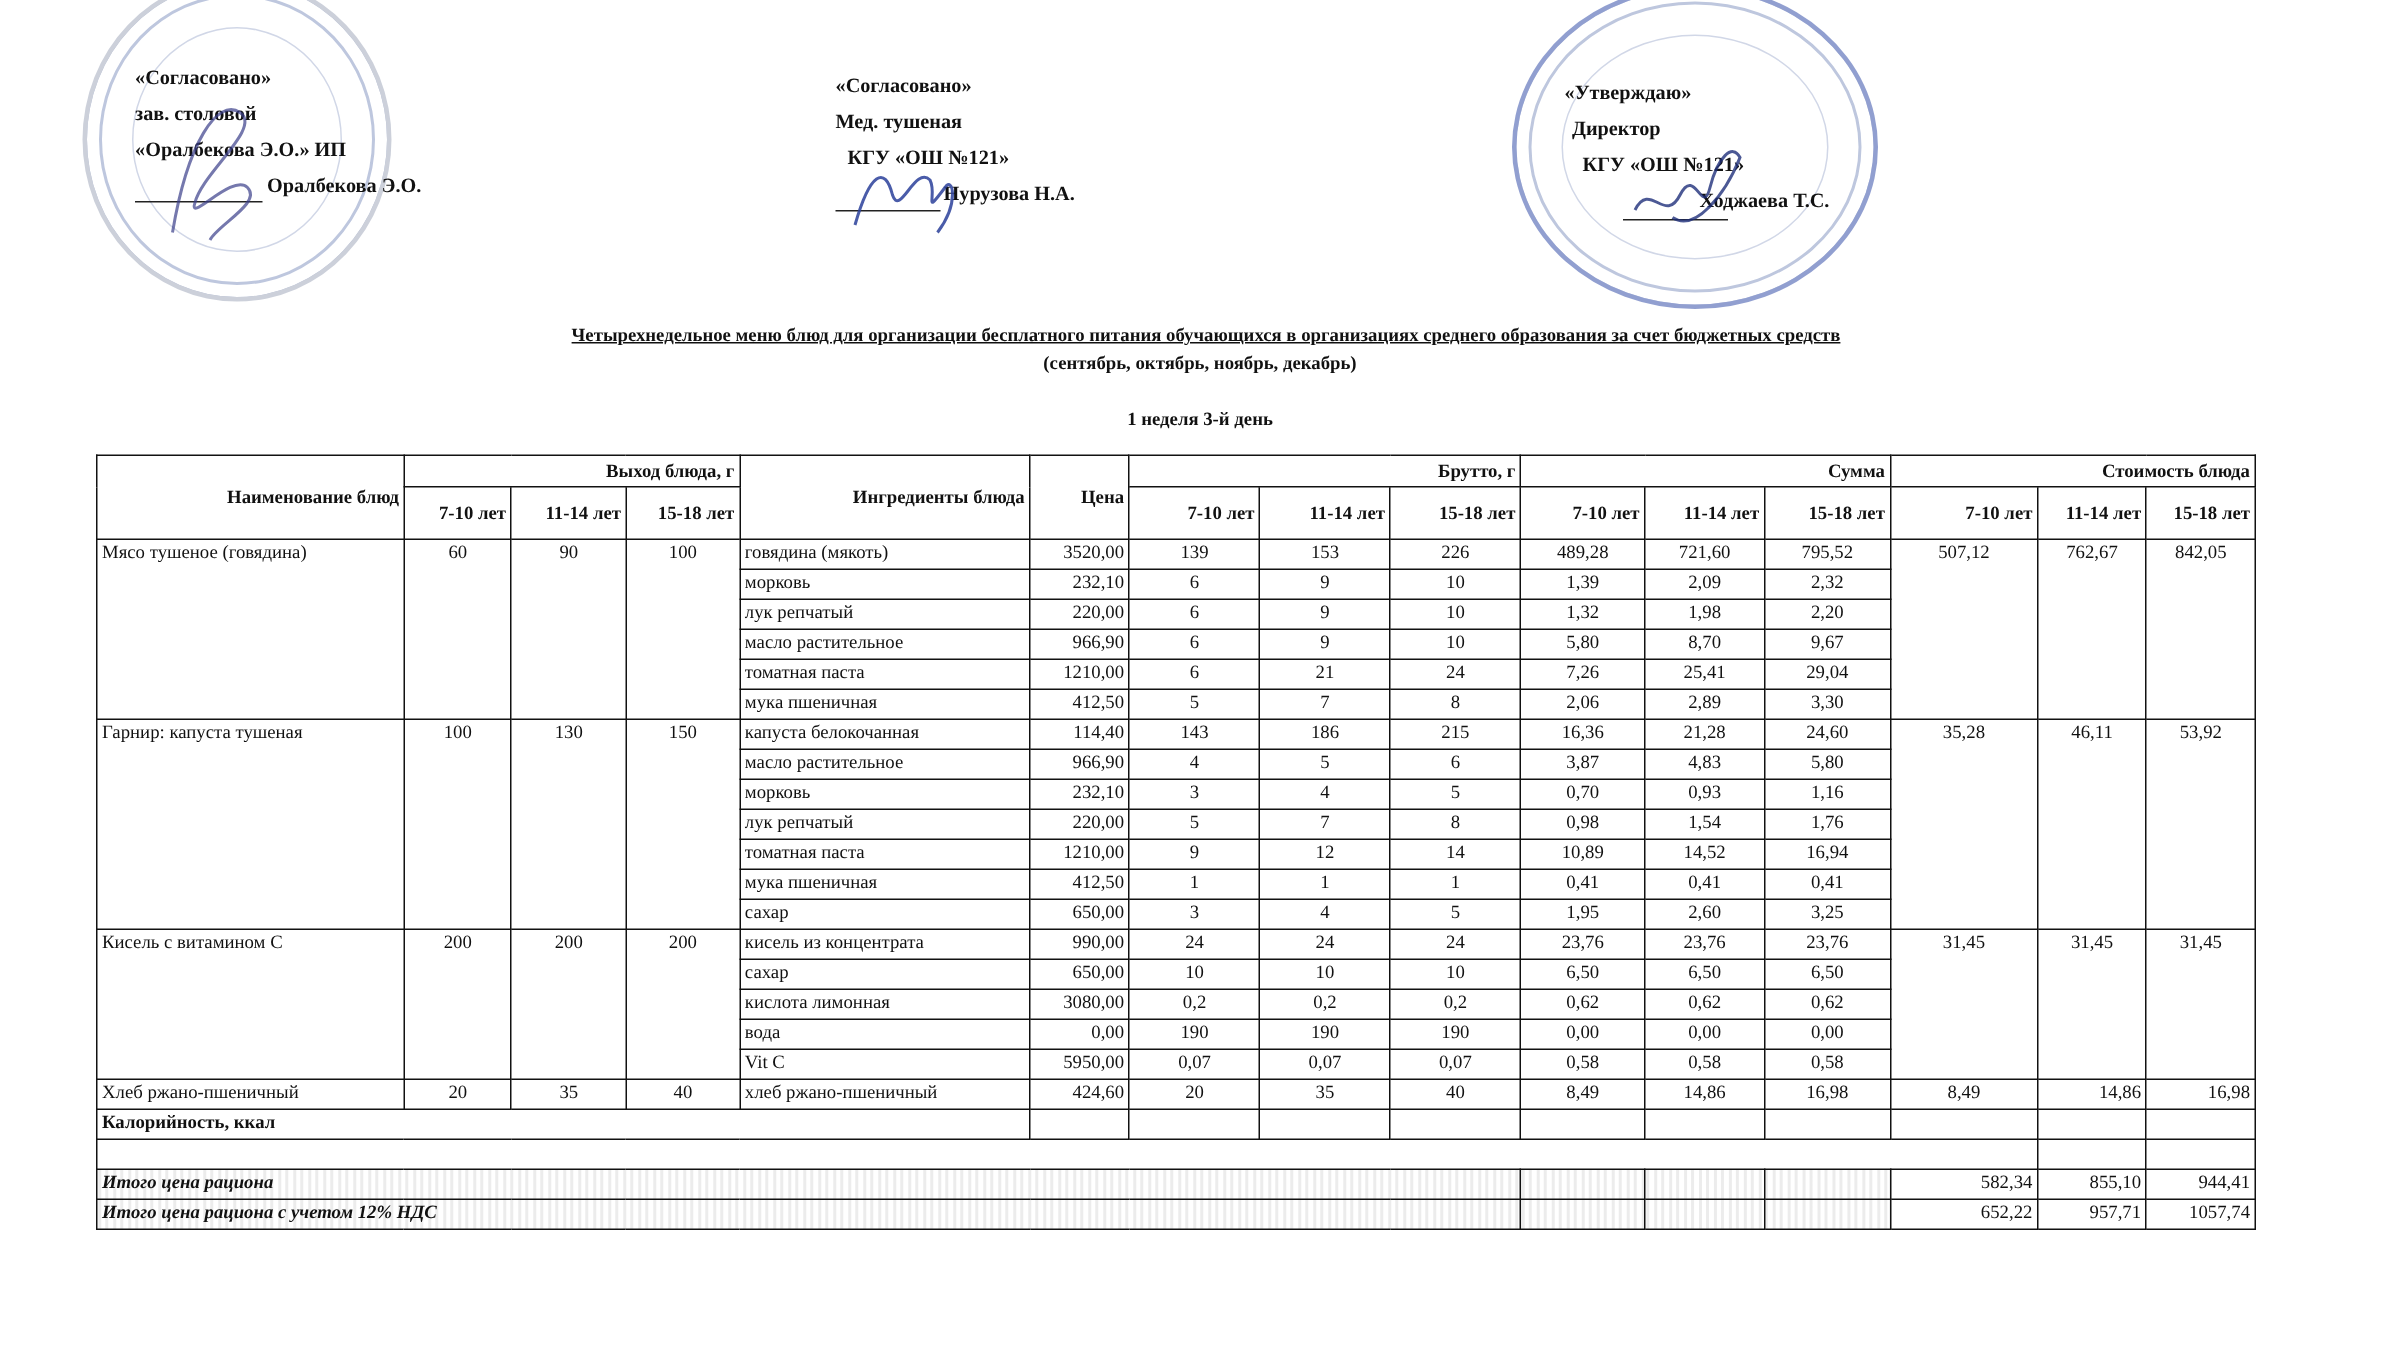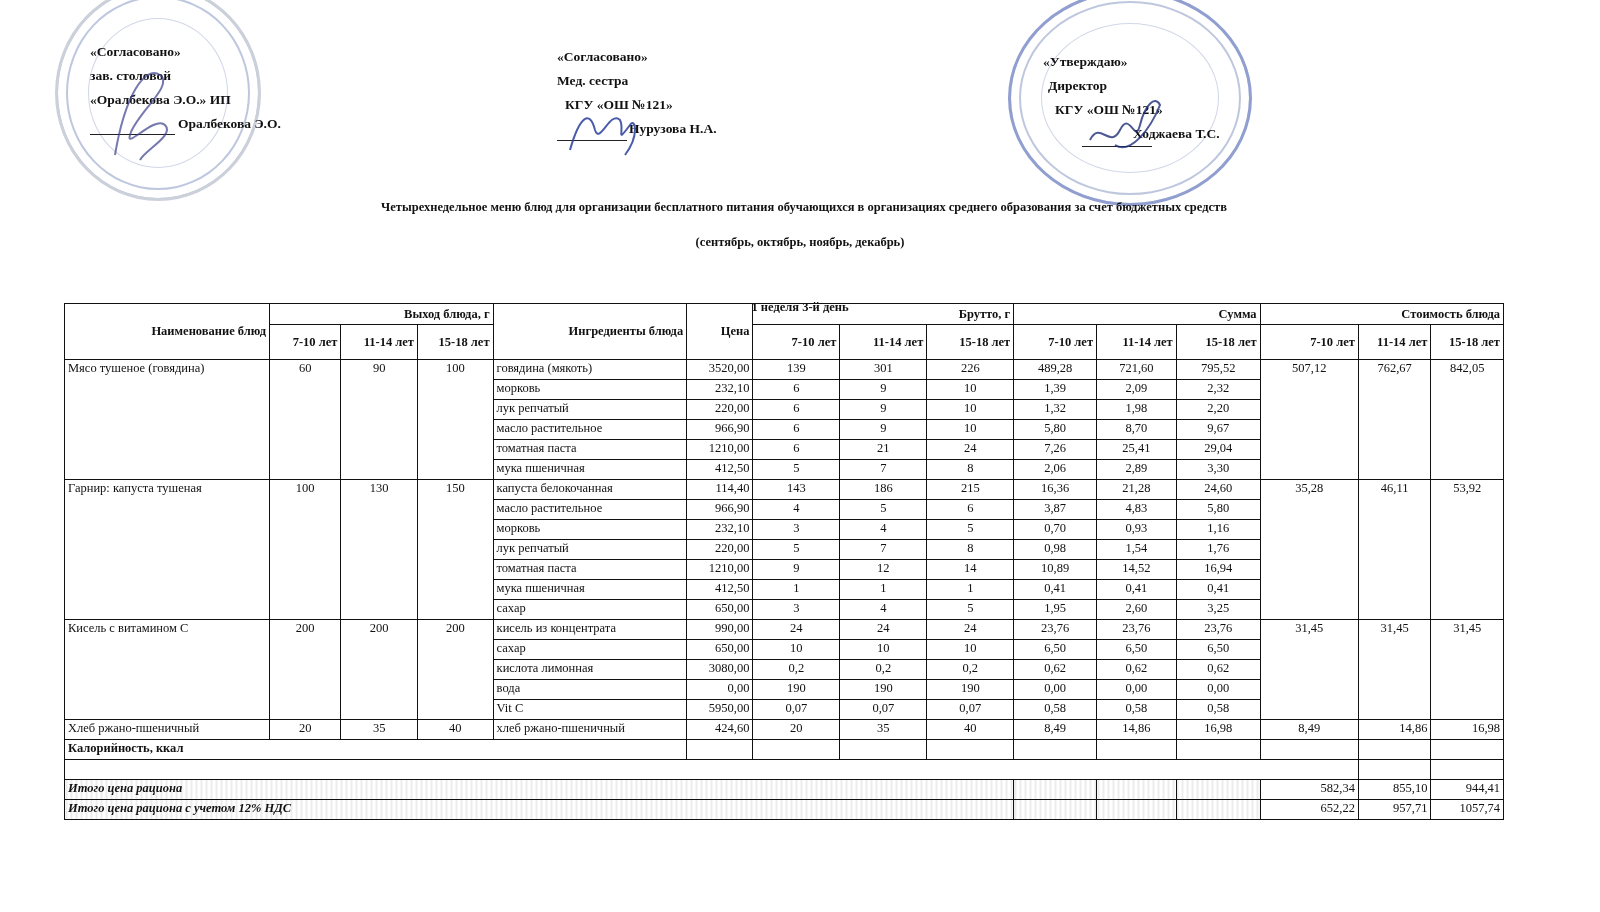--- a/index.html
+++ b/index.html
@@ -44,23 +44,23 @@
       pointer-events: none;
     }
     .doc-title {
       position: absolute;
       left: 0; right: 0;
       text-align: center;
       font-weight: bold;
       font-size: 12.5px;
       line-height: 22px;
     }
-    .title1 { top: 196px; padding-left: 120px; padding-right: 112px; }
+    .title1 { top: 212px; padding-left: 120px; padding-right: 112px; text-decoration: underline; }
     .title2 { top: 231px; }
-    .subtitle { top: 268px; margin-top: 28px; }
+    .subtitle { top: 268px; }
     table.menu {
       position: absolute;
       left: 64px;
       top: 303px;
       width: 1440px;
       border-collapse: collapse;
       font-size: 12.5px;
       table-layout: fixed;
     }
     table.menu th, table.menu td {
@@ -108,21 +108,21 @@
   <div class="line">«Оралбекова Э.О.» ИП</div>
   <div class="line" style="padding-left:88px;">Оралбекова Э.О.</div>
 </div>
 <div class="signature" style="left:90px; top:134px; width:85px; height:1px;"></div>
 <svg class="sig-scribble" style="left:105px; top:55px;" width="80" height="110">
   <path d="M10 100 C 20 40, 40 10, 55 20 C 70 30, 30 60, 25 80 C 20 95, 50 60, 60 70 C 70 80, 40 95, 35 105" stroke="#3a3f8a" stroke-width="2" fill="none" opacity="0.7"></path>
 </svg>
 
 <div class="approval approval-mid">
   <div class="line">«Согласовано»</div>
-  <div class="line">Мед. сестра</div>
+  <div class="line">Мед. тушеная</div>
   <div class="line" style="padding-left:8px;">КГУ «ОШ №121»</div>
   <div class="line" style="padding-left:72px;">Нурузова Н.А.</div>
 </div>
 <div class="signature" style="left:557px; top:140px; width:70px; height:1px;"></div>
 <svg class="sig-scribble" style="left:565px; top:105px;" width="80" height="55">
   <path d="M5 45 C 15 10, 25 5, 30 25 C 35 40, 45 5, 55 15 C 60 25, 50 40, 65 20 C 70 12, 75 30, 60 50" stroke="#2a3f9a" stroke-width="2" fill="none" opacity="0.85"></path>
 </svg>
 
 <div class="approval approval-right">
   <div class="line">«Утверждаю»</div>
@@ -184,21 +184,21 @@
   </thead>
   <tbody id="menu-body">
   <tr>
         <td rowspan="6" class="dish">Мясо тушеное (говядина)</td>
         <td rowspan="6" class="num">60</td>
         <td rowspan="6" class="num">90</td>
         <td rowspan="6" class="num">100</td>
         <td class="ing">говядина (мякоть)</td>
         <td class="price">3520,00</td>
         <td class="num">139</td>
-        <td class="num">301</td>
+        <td class="num">153</td>
         <td class="num">226</td>
         <td class="num">489,28</td>
         <td class="num">721,60</td>
         <td class="num">795,52</td>
         <td rowspan="6" class="num">507,12</td>
         <td rowspan="6" class="num">762,67</td>
         <td rowspan="6" class="num">842,05</td>
       </tr>
       <tr>
         <td class="ing">морковь</td>

